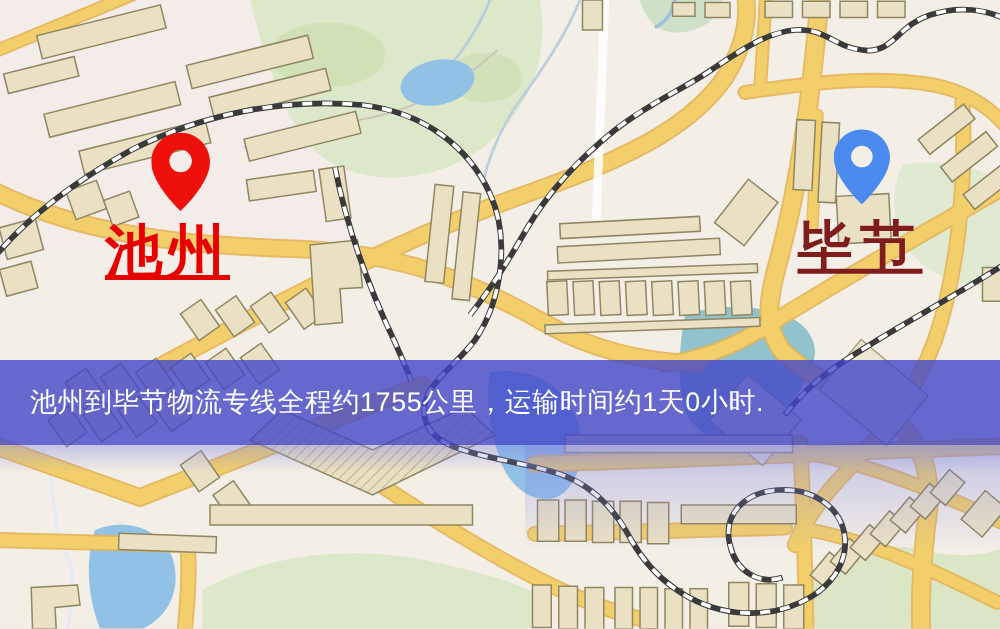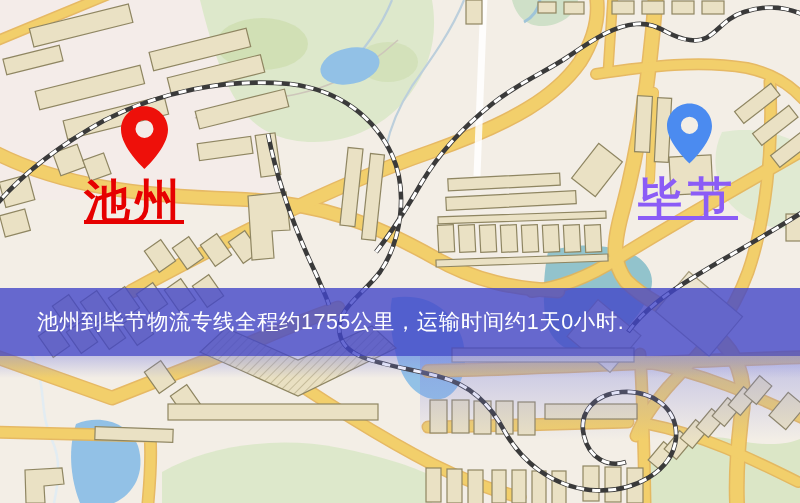--- a/index.html
+++ b/index.html
@@ -8,21 +8,21 @@
   #map-svg{position:absolute;left:0;top:0;z-index:1;display:block;}
   .pin{position:absolute;z-index:4;}
   #origin-pin{left:121px;top:105px;width:47px;height:65px;}
   #dest-pin{left:667px;top:102px;width:45px;height:63px;}
   .city-label{position:absolute;z-index:4;font-weight:bold;line-height:1;
               text-shadow:0 0 1px rgba(255,255,255,.3);white-space:nowrap;text-decoration:underline;}
   #origin-label{left:84px;top:178px;font-size:46px;letter-spacing:4px;}
   #dest-label{left:638px;top:176px;font-size:44px;letter-spacing:6px;}
   #route-banner{position:absolute;left:0;top:288px;width:800px;height:68px;z-index:3;}
   #route-banner .banner-text{display:block;line-height:68px;padding-left:24px;
-      font-size:21.5px;letter-spacing:0.5px;white-space:nowrap;margin-left:13px;}
+      font-size:21.5px;letter-spacing:0.5px;white-space:nowrap;}
 </style>
 </head>
 <body>
 
 <div id="stage">
 
 <svg id="map-svg" width="800" height="503" viewBox="0 0 800 503">
   <defs>
     <pattern id="hatch" width="6" height="6" patternUnits="userSpaceOnUse" patternTransform="rotate(45)">
       <rect width="6" height="6" fill="#e9e0c2"></rect>
@@ -250,15 +250,15 @@
 </div>
 
 <svg id="origin-pin" class="pin" viewBox="0 0 24 32">
   <path fill-rule="evenodd" d="M12 0C5.37 0 0 5.37 0 12c0 9 12 20 12 20s12-11 12-20C24 5.37 18.63 0 12 0zM12 16.2a4.6 4.6 0 1 1 0-9.2 4.6 4.6 0 0 1 0 9.2z" fill="#ee100a"></path>
 </svg>
 <div id="origin-label" class="city-label" style="color: rgb(230, 0, 0);">池州</div>
 
 <svg id="dest-pin" class="pin" viewBox="0 0 24 32">
   <path fill-rule="evenodd" d="M12 0C5.37 0 0 5.37 0 12c0 9 12 20 12 20s12-11 12-20C24 5.37 18.63 0 12 0zM12 16.2a4.6 4.6 0 1 1 0-9.2 4.6 4.6 0 0 1 0 9.2z" fill="#4b8bf0"></path>
 </svg>
-<div id="dest-label" class="city-label" style="color: #8b5cf6;">毕节</div>
+<div id="dest-label" class="city-label" style="color: #7f1d1d;">毕节</div>
 
 </div>
 
 </body></html>

